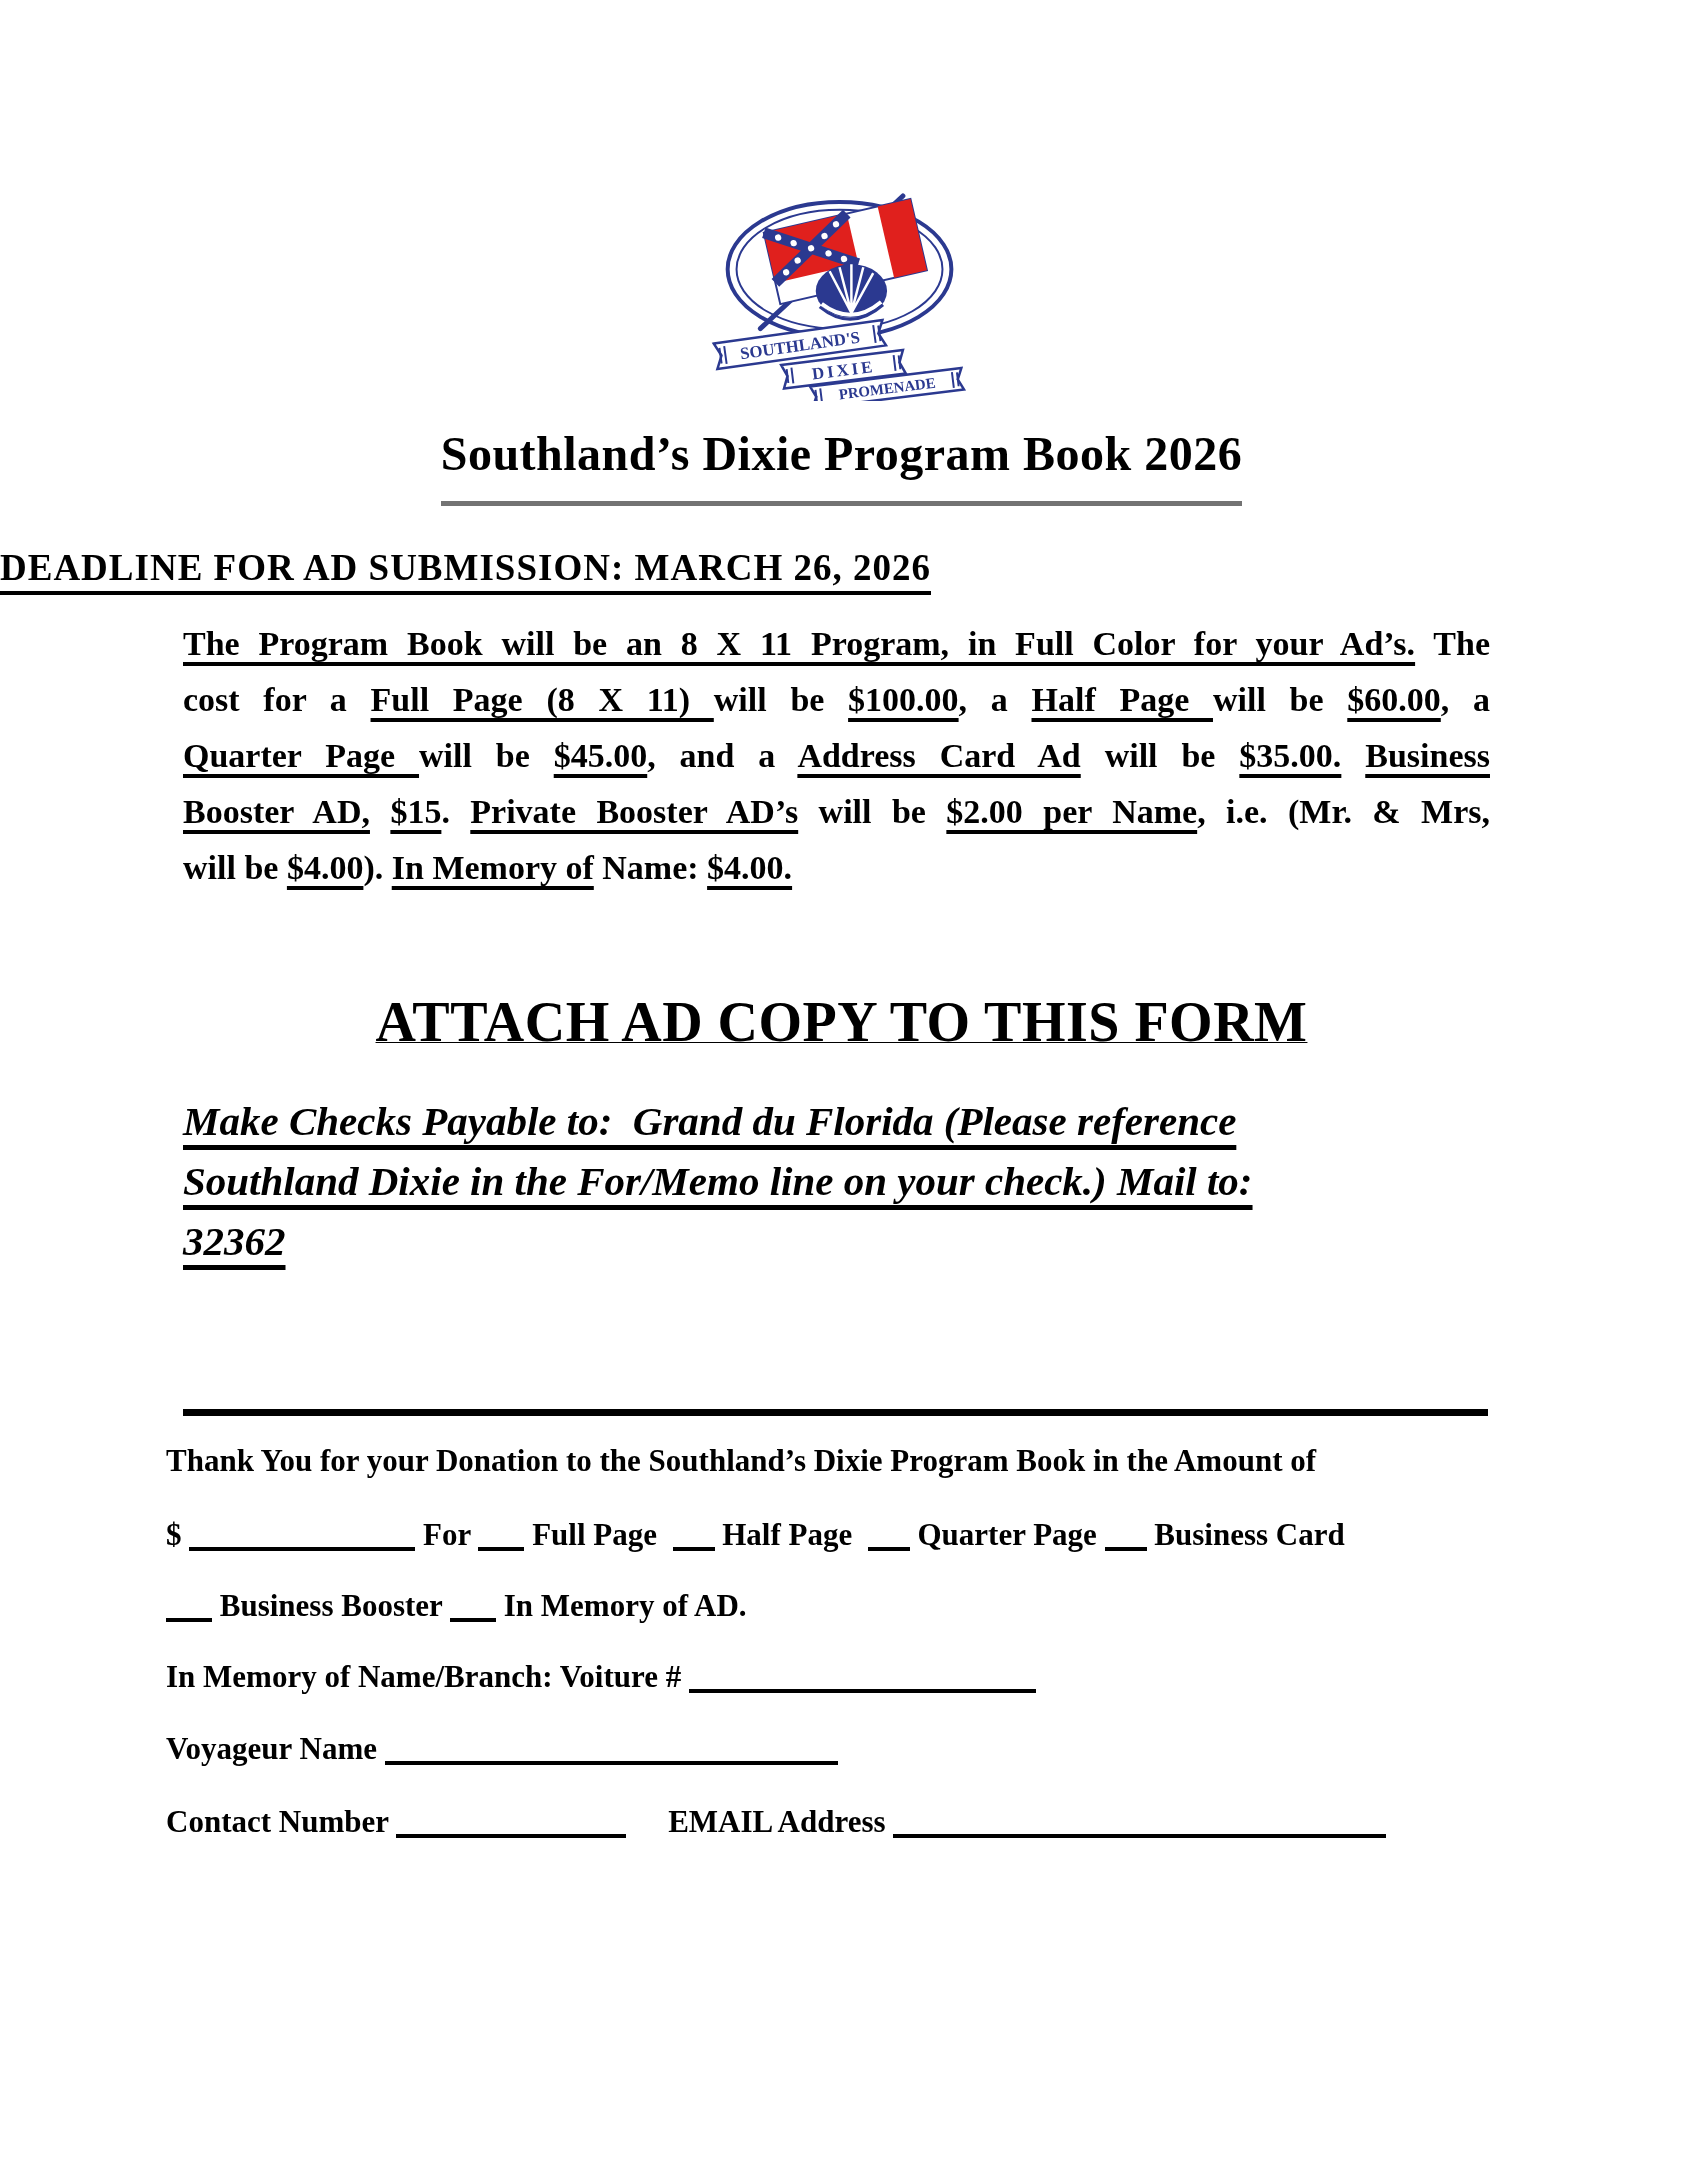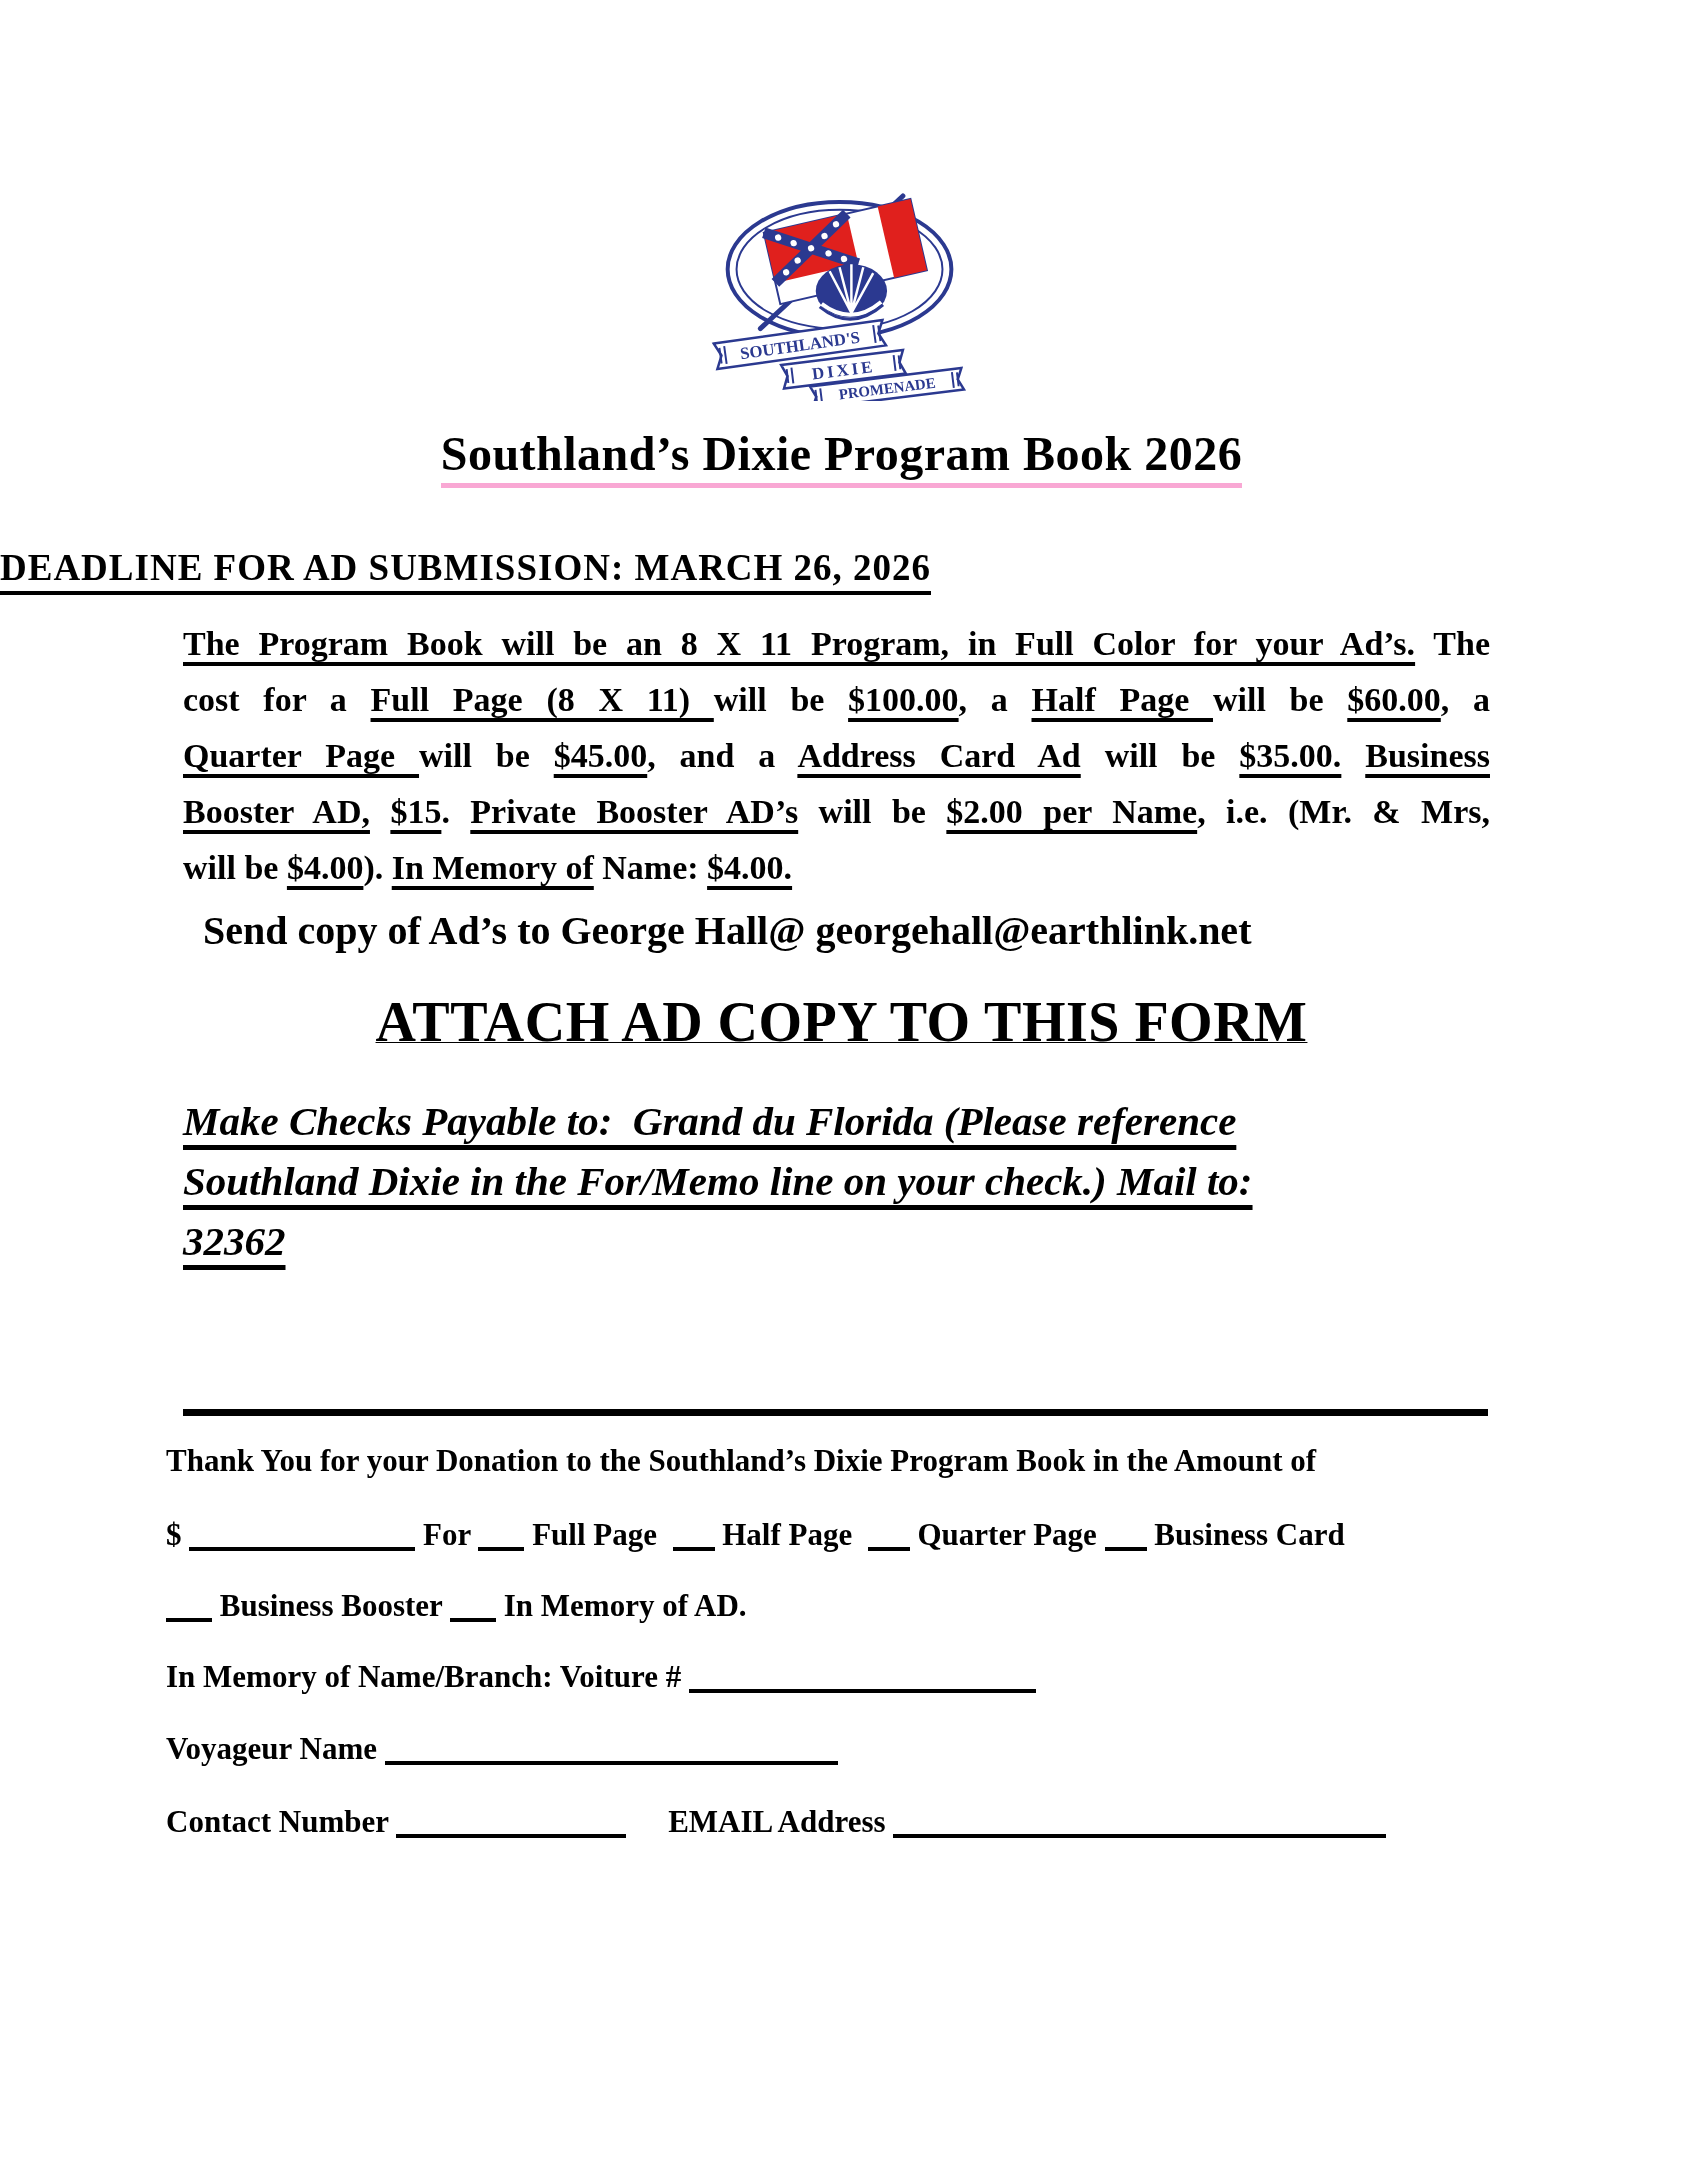--- a/index.html
+++ b/index.html
@@ -16,21 +16,21 @@
     color:var(--ink);
     font-family:"Liberation Serif", serif;
     overflow:hidden;
   }
   
   .logo-wrap{position:absolute;left:693px;top:188px;width:297px;height:213px;}
   
   .title-row{position:absolute;left:0;top:426px;width:100%;text-align:center;}
   .title{
     display:inline-block;font-size:48px;font-weight:bold;
-    border-bottom:5px solid #f9a8d4;padding-bottom:2px;letter-spacing:0.5px;
+    border-bottom:5px solid #737373;padding-bottom:20px;letter-spacing:0.5px;
   }
   .deadline-row{position:absolute;left:0;top:546px;width:100%;text-align:left;}
   .deadline{
     display:inline-block;font-size:37px;font-weight:bold;letter-spacing:1px;
     border-bottom:4px solid #000;padding-bottom:2px;
   }
   
   .pricing{position:absolute;left:183px;top:616px;width:1307px;
     font-size:34px;font-weight:bold;line-height:56px;}
   .pricing-line{text-align:justify;text-align-last:justify;}
@@ -145,21 +145,20 @@
   </div>
 
   <div class="pricing">
     <div class="pricing-line"><span class="u">The Program Book will be an 8 X 11 Program, in Full Color for your Ad’s.</span><span>  The</span></div>
     <div class="pricing-line"><span>cost for a </span><span class="u">Full Page (8 X 11) </span><span>will be </span><span class="u">$100.00</span><span>, a </span><span class="u">Half Page </span><span>will be </span><span class="u">$60.00</span><span>, a</span></div>
     <div class="pricing-line"><span class="u">Quarter Page </span><span>will be </span><span class="u">$45.00</span><span>, and a </span><span class="u">Address Card Ad</span><span> will be </span><span class="u">$35.00.</span><span> </span><span class="u">Business</span></div>
     <div class="pricing-line"><span class="u">Booster AD,</span><span> </span><span class="u">$15</span><span>. </span><span class="u">Private Booster AD’s</span><span> will be </span><span class="u">$2.00 per Name</span><span>, i.e. (Mr. &amp; Mrs,</span></div>
     <div class="pricing-line last"><span>will be </span><span class="u">$4.00</span><span>).  </span><span class="u">In Memory of</span><span> Name: </span><span class="u">$4.00.</span></div>
   </div>
 
-  <div class="send-line"><span class="b">Send copy of Ad’s to George </span><span class="b">Hall@ georgehall@earthlink.net</span></div>
 
   <div class="attach-row">
     <span class="attach">ATTACH AD COPY TO THIS FORM</span>
   </div>
 
   <div class="checks">
     <div class="checks-line"><span class="line-text">Make Checks Payable to:  Grand du Florida (Please reference</span></div>
     <div class="checks-line"><span class="line-text">Southland Dixie in the For/Memo line on your check.) Mail to:</span></div>
     <div class="checks-line"><span class="line-text">32362</span></div>
   </div>

